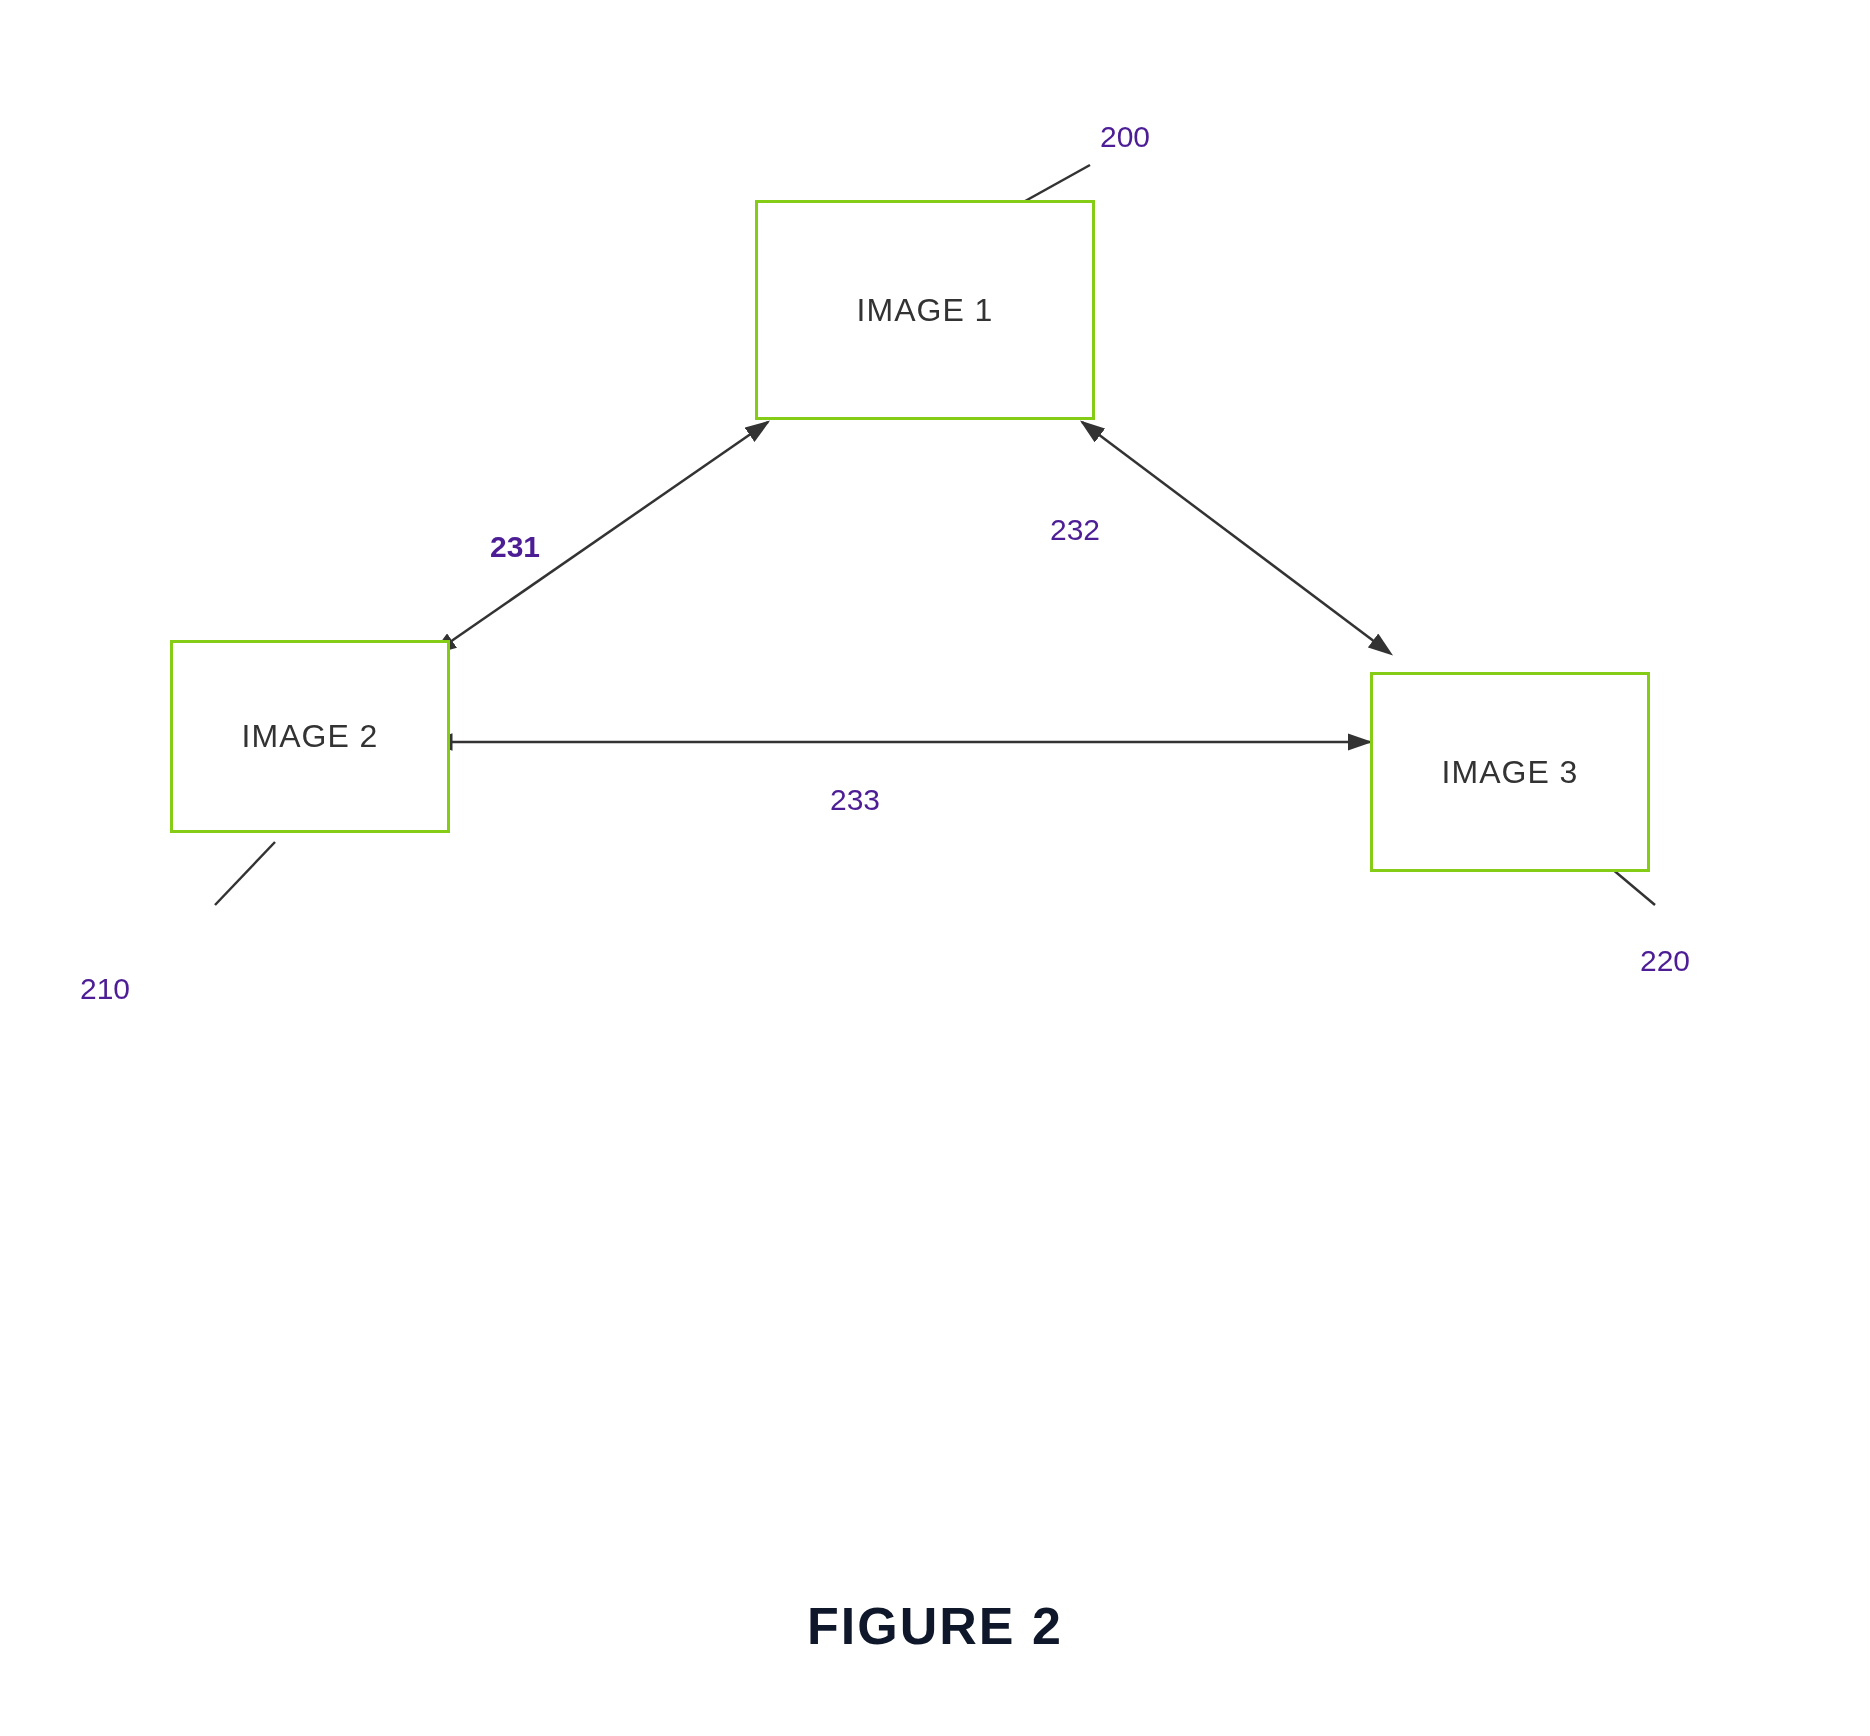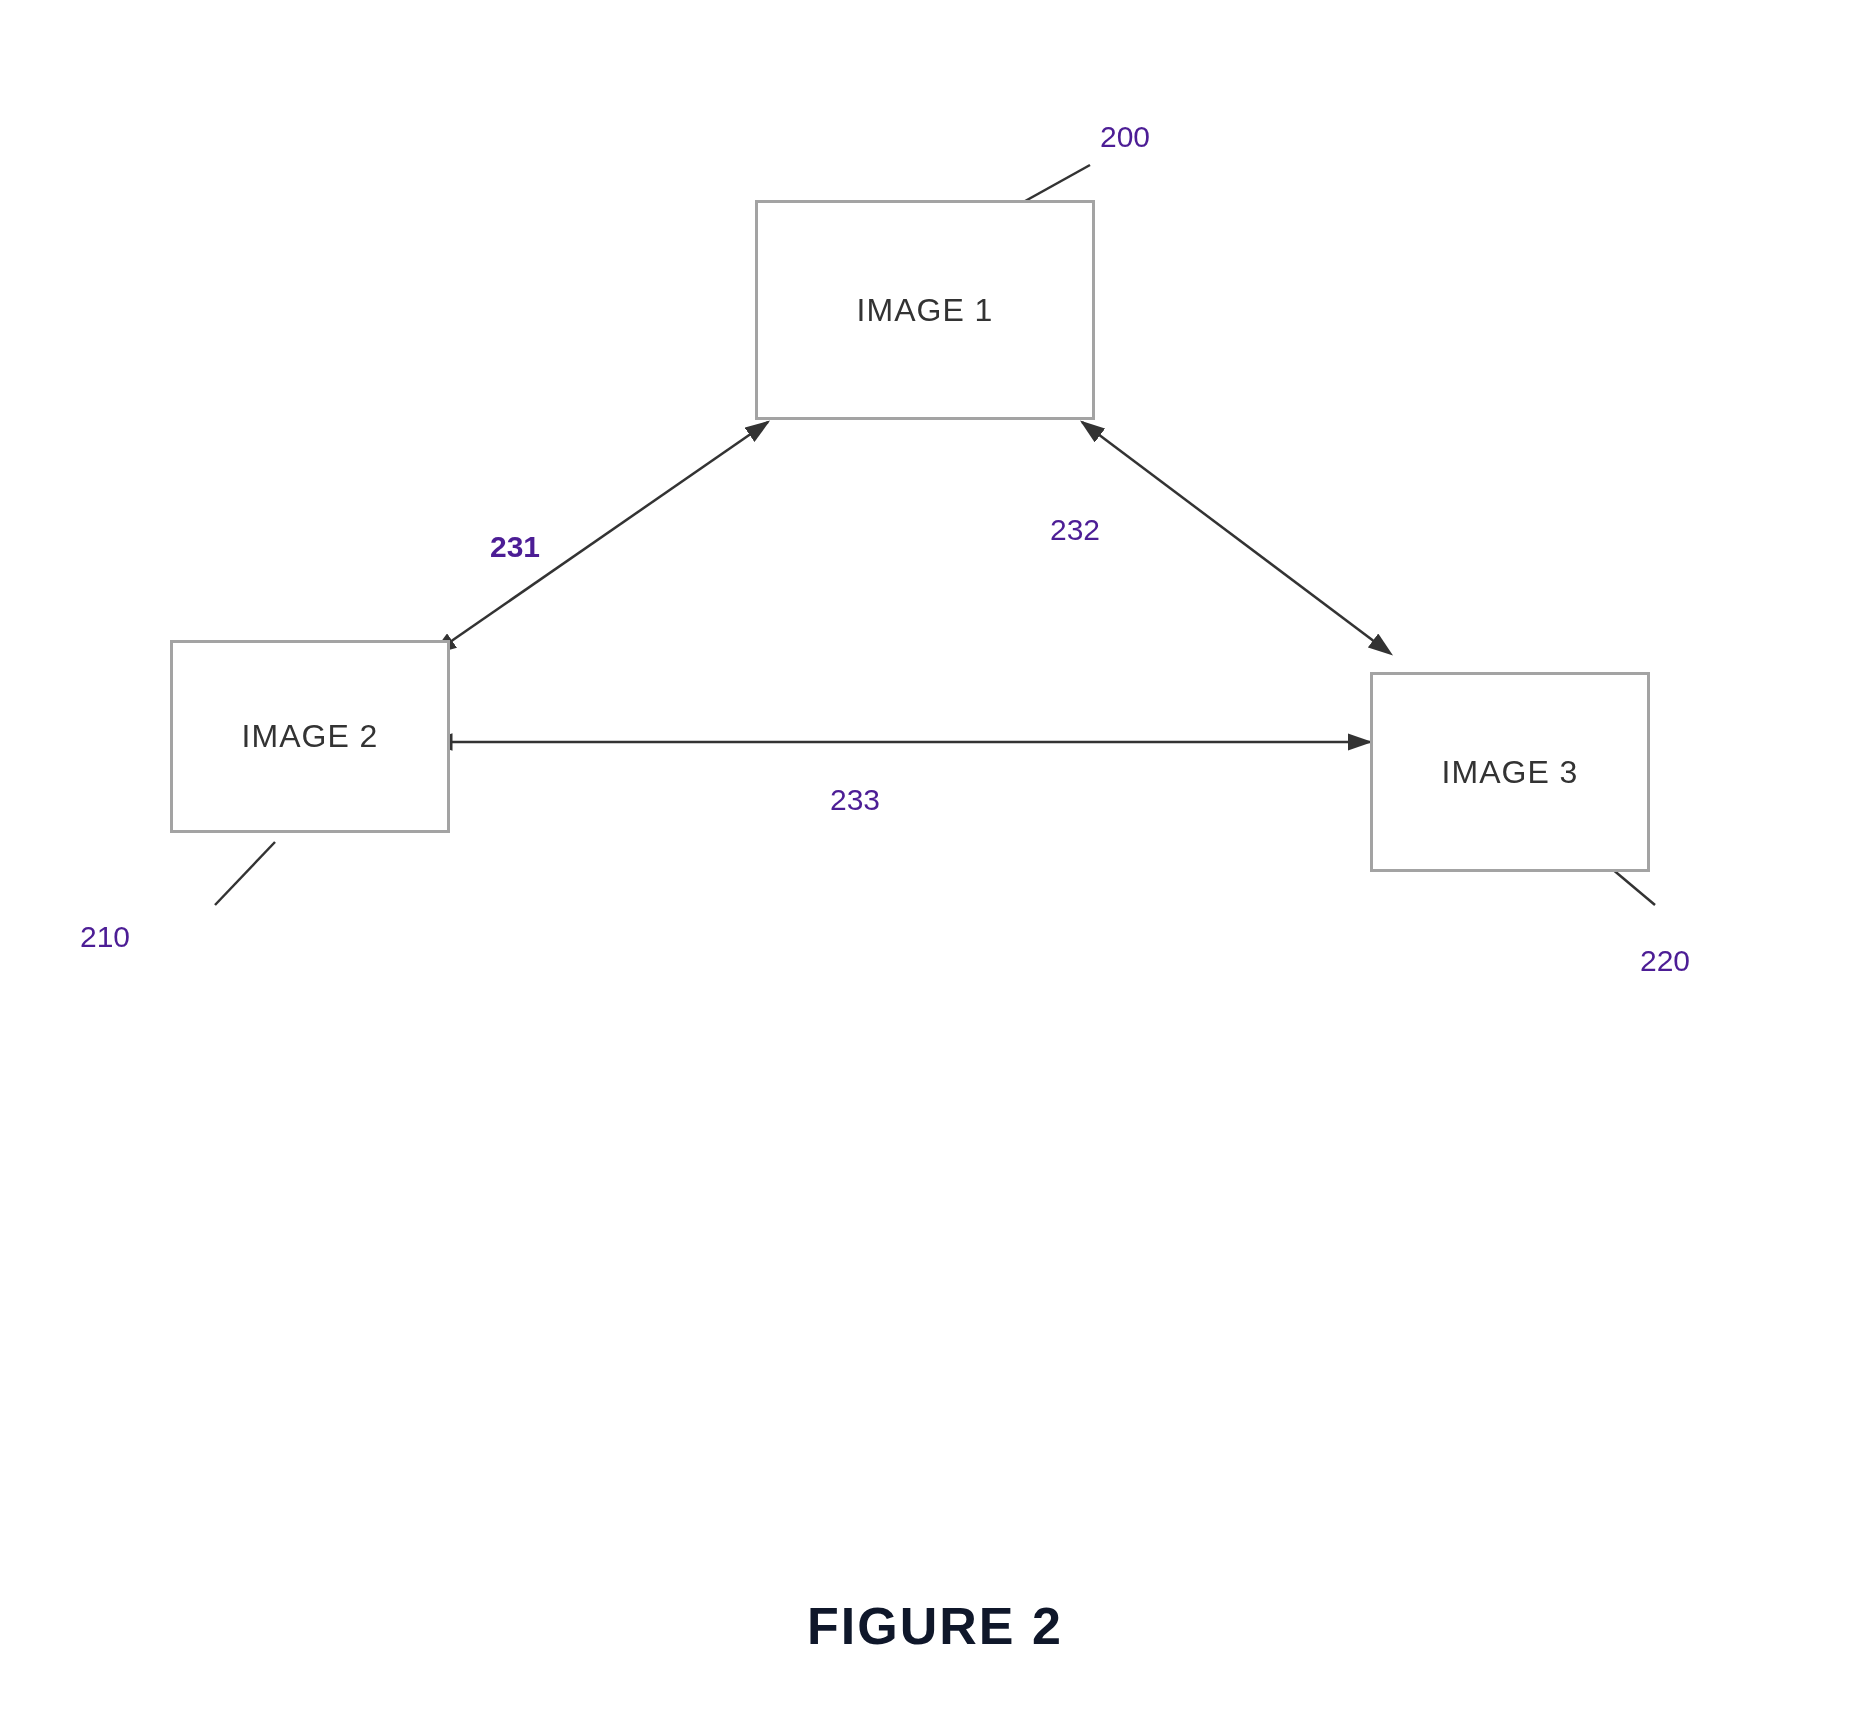--- a/index.html
+++ b/index.html
@@ -29,21 +29,21 @@
       position: absolute;
       top: 0;
       left: 0;
       width: 1870px;
       height: 1736px;
     }
 
     .box {
       position: absolute;
       background: #ffffff;
-      border: 3px solid #a3a3a3;
+      border: 3px solid #84cc16;
       display: flex;
       align-items: center;
       justify-content: center;
       font-size: 32px;
       font-weight: normal;
       color: #333333;
       letter-spacing: 1px;
     }
 
     .box-image1 {
@@ -74,21 +74,21 @@
       color: #4c1d95;
       font-weight: normal;
     }
 
     .label-200 {
       top: 120px;
       left: 1100px;
     }
 
     .label-210 {
-      top: 920px;
+      top: 972px;
       left: 80px;
     }
 
     .label-220 {
       top: 944px;
       left: 1640px;
     }
 
     .label-231 {
       top: 530px;

